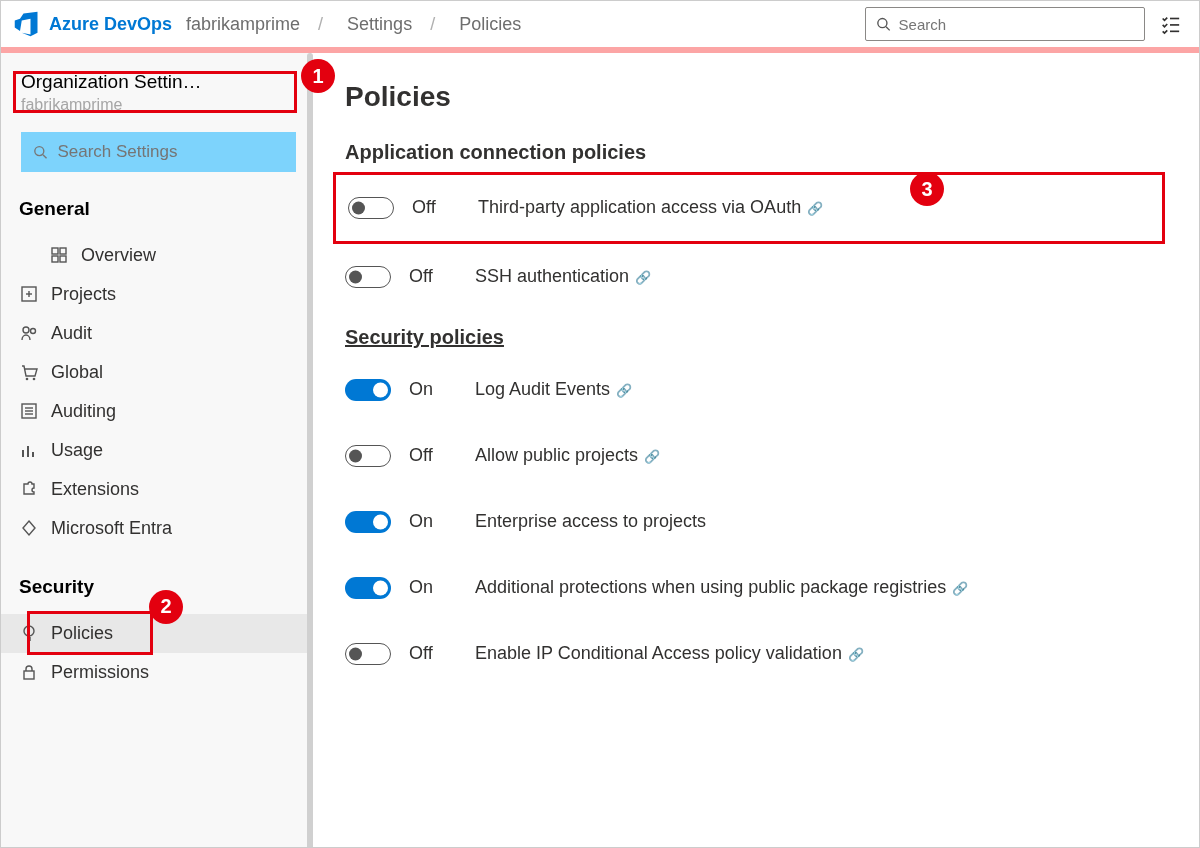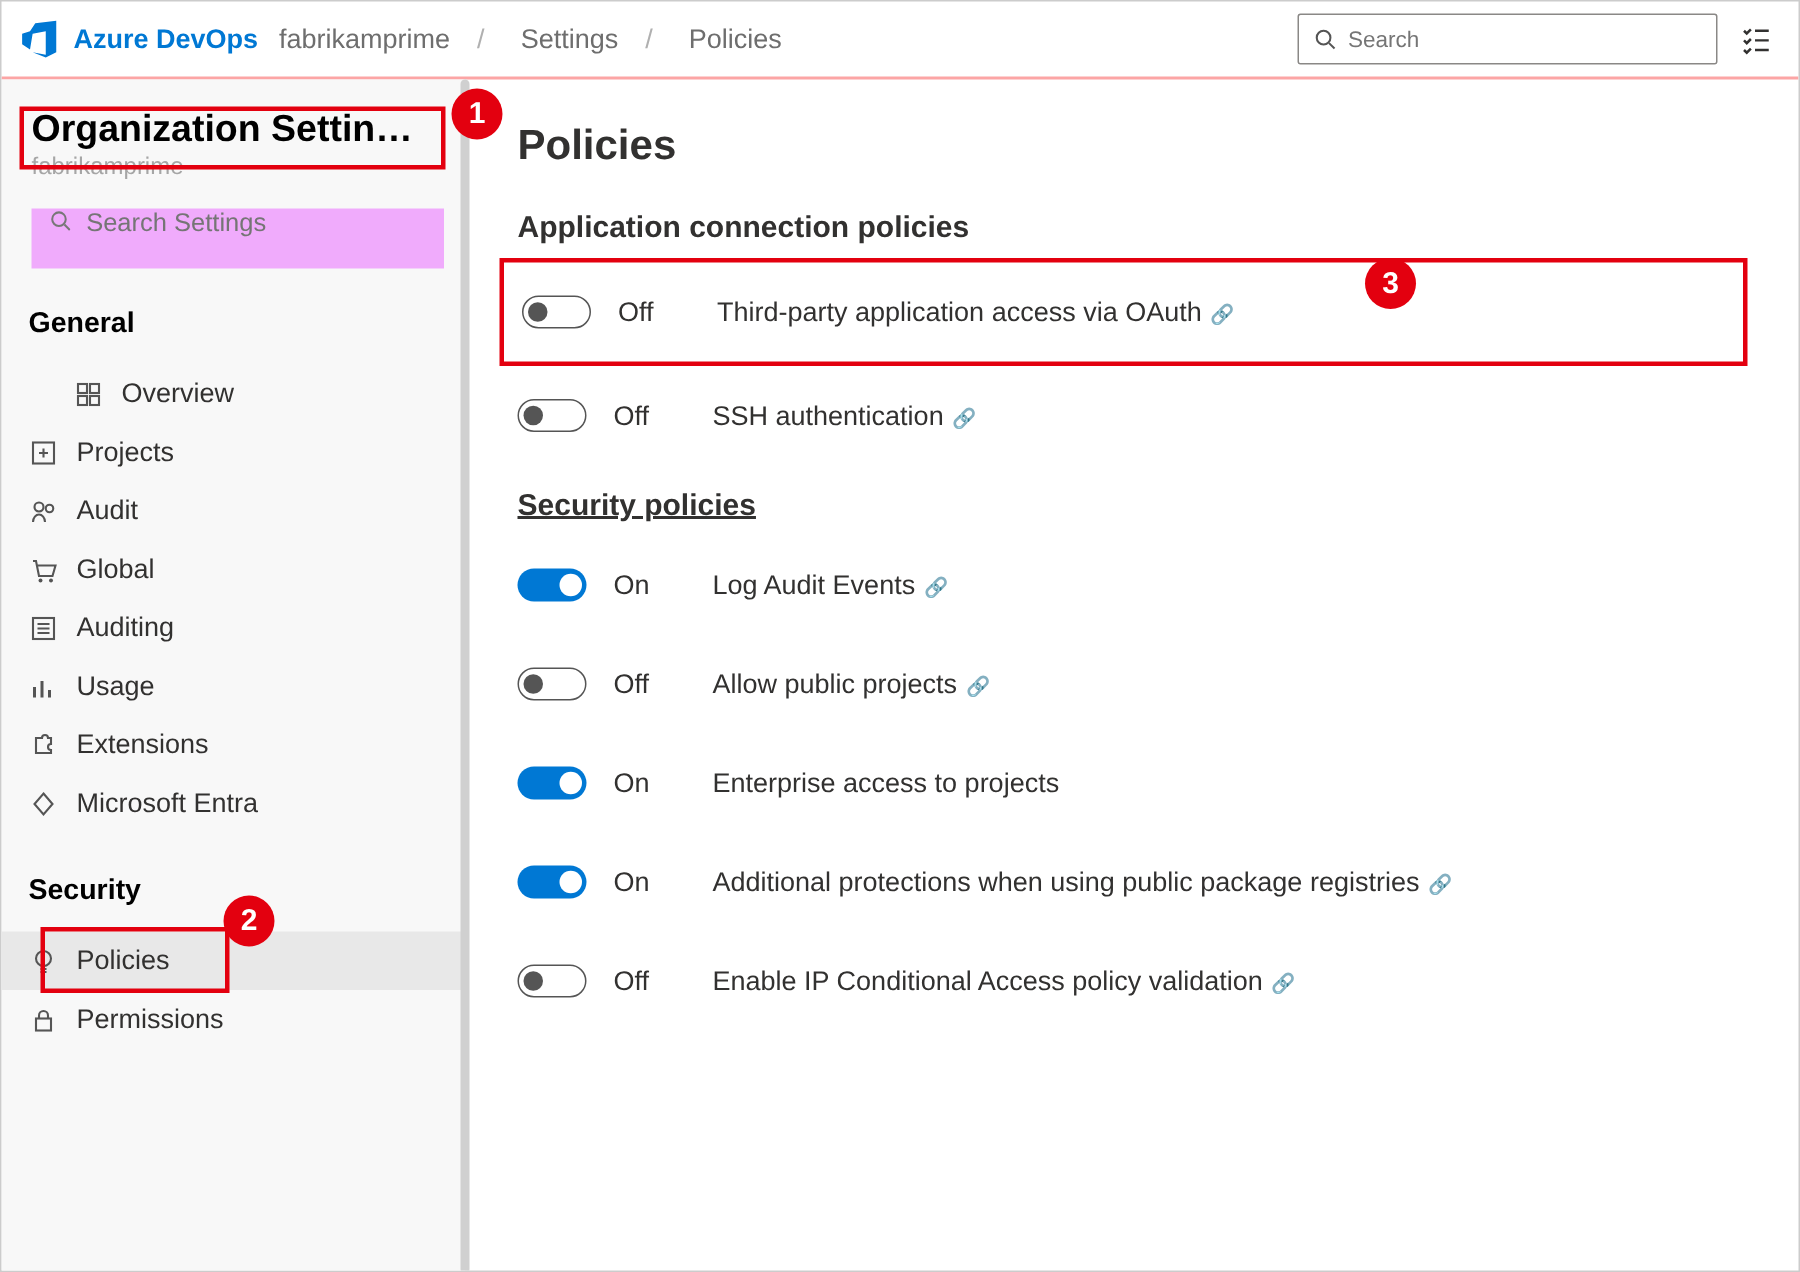--- a/index.html
+++ b/index.html
@@ -1,49 +1,49 @@
 <!DOCTYPE html>
 <html><head>
 <meta charset="utf-8">
 <style>
   * { box-sizing: border-box; margin: 0; padding: 0; }
   body { font-family: "Segoe UI", -apple-system, sans-serif; font-size: 14px; color: #323130; background: #fff; width: 1200px; height: 848px; overflow: hidden; border: 1px solid #ccc; }
   
   
-  .topbar { display: flex; align-items: center; height: 52px; padding: 0 12px; border-bottom: 2px solid #fca5a5; gap: 8px; }
+  .topbar { display: flex; align-items: center; height: 52px; padding: 0 12px; border-bottom: 6px solid #fca5a5; gap: 8px; }
   .logo-wrap { display: flex; align-items: center; gap: 8px; }
   .logo-svg { width: 28px; height: 28px; }
   .brand { color: #0078d4; font-weight: 600; font-size: 18px; }
   .crumb { color: #6e6e6e; font-size: 18px; margin-left: 6px; }
   .crumb-sep { color: #b0b0b0; font-size: 18px; margin: 0 10px; }
   .topbar-spacer { flex: 1; }
   .search-box { display: flex; align-items: center; border: 1px solid #8a8886; width: 280px; height: 34px; padding: 0 10px; gap: 8px; border-radius: 2px; }
   .search-box input { border: none; outline: none; font-size: 15px; width: 100%; }
   .icon-btn { width: 34px; height: 34px; display: flex; align-items: center; justify-content: center; cursor: pointer; }
   
   
   .layout { display: flex; height: calc(848px - 52px); }
   .sidebar { width: 310px; background: #f8f8f8; border-right: 1px solid #e1e1e1; padding-top: 18px; position: relative; }
   .sidebar-inner { padding-left: 20px; padding-right: 14px; }
-  .org-title { font-size: 25px; font-weight: 700; color: #000; text-overflow: ellipsis; overflow: hidden; white-space: nowrap; line-height: 1.2; }
+  .org-title { font-size: 19px; font-weight: 400; color: #000; text-overflow: ellipsis; overflow: hidden; white-space: nowrap; line-height: 1.2; }
   .org-sub { color: #a6a6a6; font-size: 16px; margin-top: 2px; }
-  .sb-search { display: flex; align-items: flex-start; background: #f0abfc; height: 40px; margin: 18px 0 26px 0; padding: 0 12px; gap: 10px; }
+  .sb-search { display: flex; align-items: center; background: #7dd3fc; height: 40px; margin: 18px 0 26px 0; padding: 0 12px; gap: 10px; }
   .sb-search input { border: none; outline: none; background: transparent; font-size: 17px; width: 100%; color: #666; }
   .sb-group-head { font-size: 19px; font-weight: 600; color: #000; margin: 8px 0 16px 18px; }
   .sb-item { display: flex; align-items: center; gap: 12px; padding: 9px 10px 9px 18px; font-size: 18px; color: #323130; cursor: pointer; }
   .sb-item.active { background: #e8e8e8; }
   .sb-item .sb-icon { width: 20px; display: inline-flex; justify-content: center; color: #555; }
   .divider-handle { position: absolute; right: -6px; top: 0; bottom: 0; width: 12px; display: flex; justify-content: center; }
   .divider-handle::after { content: ""; width: 6px; background: #d0d0d0; height: 100%; border-radius: 3px; }
   
   
   .main { flex: 1; padding: 28px 34px; overflow: auto; }
   .page-title { font-size: 28px; font-weight: 600; margin-bottom: 28px; }
   .section-head { font-size: 20px; font-weight: 600; margin: 8px 0 8px 0; }
-  .policy-row { display: flex; align-items: center; padding: 22px 0; gap: 18px; }
+  .policy-row { display: flex; align-items: flex-start; padding: 22px 0; gap: 18px; }
   .policy-row.bordered { border: 3px solid #e3000f; padding-left: 12px; padding-right: 12px; margin-left: -12px; }
   .toggle { width: 46px; height: 22px; border-radius: 22px; position: relative; flex-shrink: 0; cursor: pointer; }
   .toggle.off { border: 1.5px solid #555; background: #fff; }
   .toggle.off::after { content: ""; position: absolute; left: 3px; top: 50%; transform: translateY(-50%); width: 13px; height: 13px; background: #555; border-radius: 50%; }
   .toggle.on { background: #0078d4; }
   .toggle.on::after { content: ""; position: absolute; right: 3px; top: 50%; transform: translateY(-50%); width: 15px; height: 15px; background: #fff; border-radius: 50%; }
   .toggle-state { width: 48px; font-size: 18px; }
   .policy-label { font-size: 18px; }
   .link-icon { color: #0078d4; margin-left: 6px; font-size: 13px; }
   

